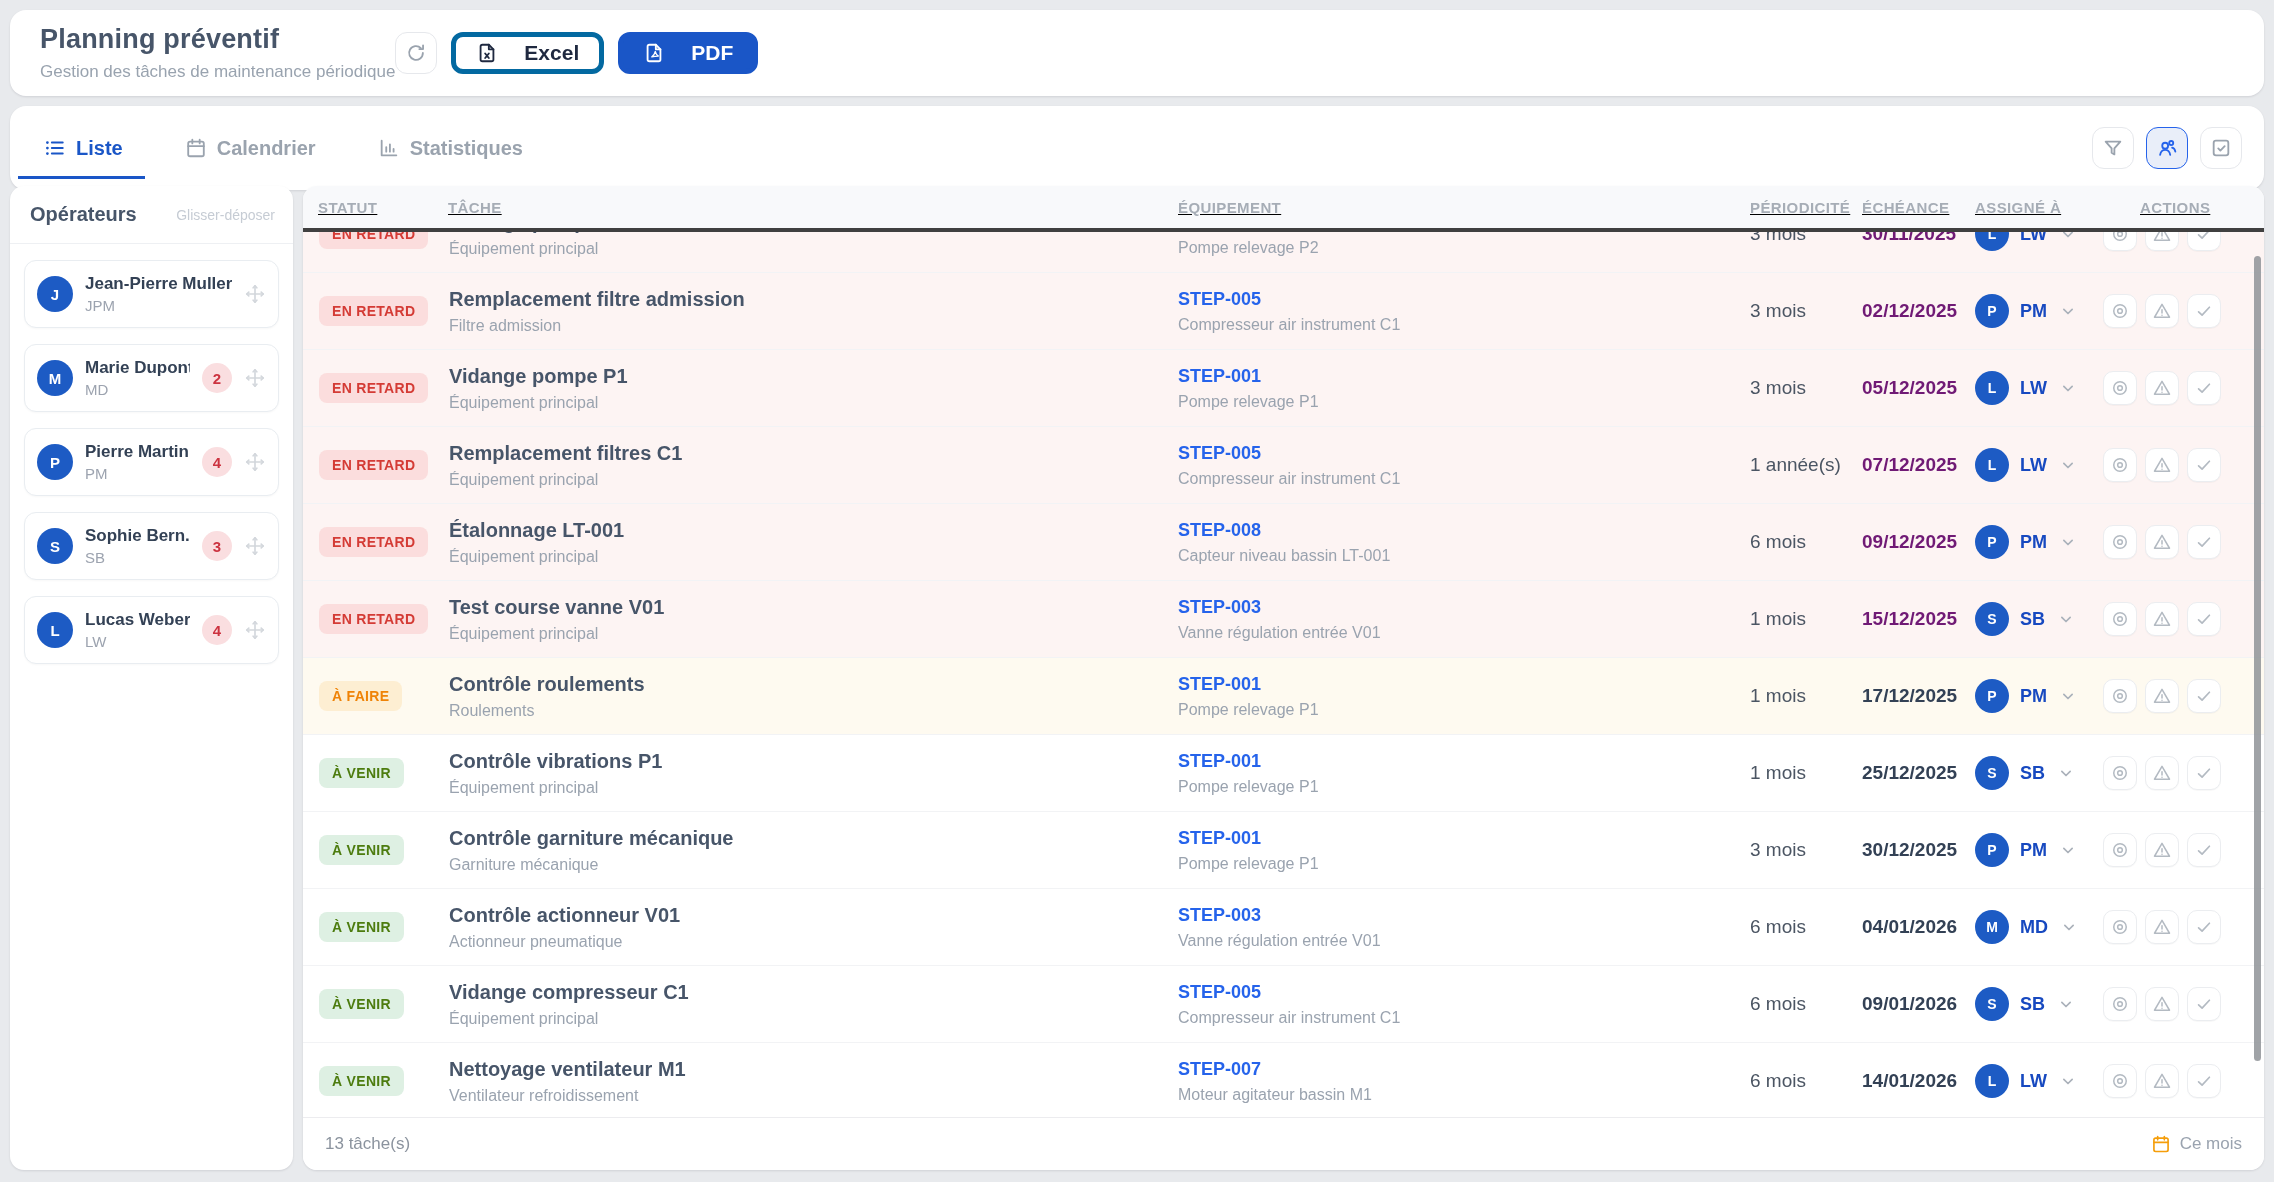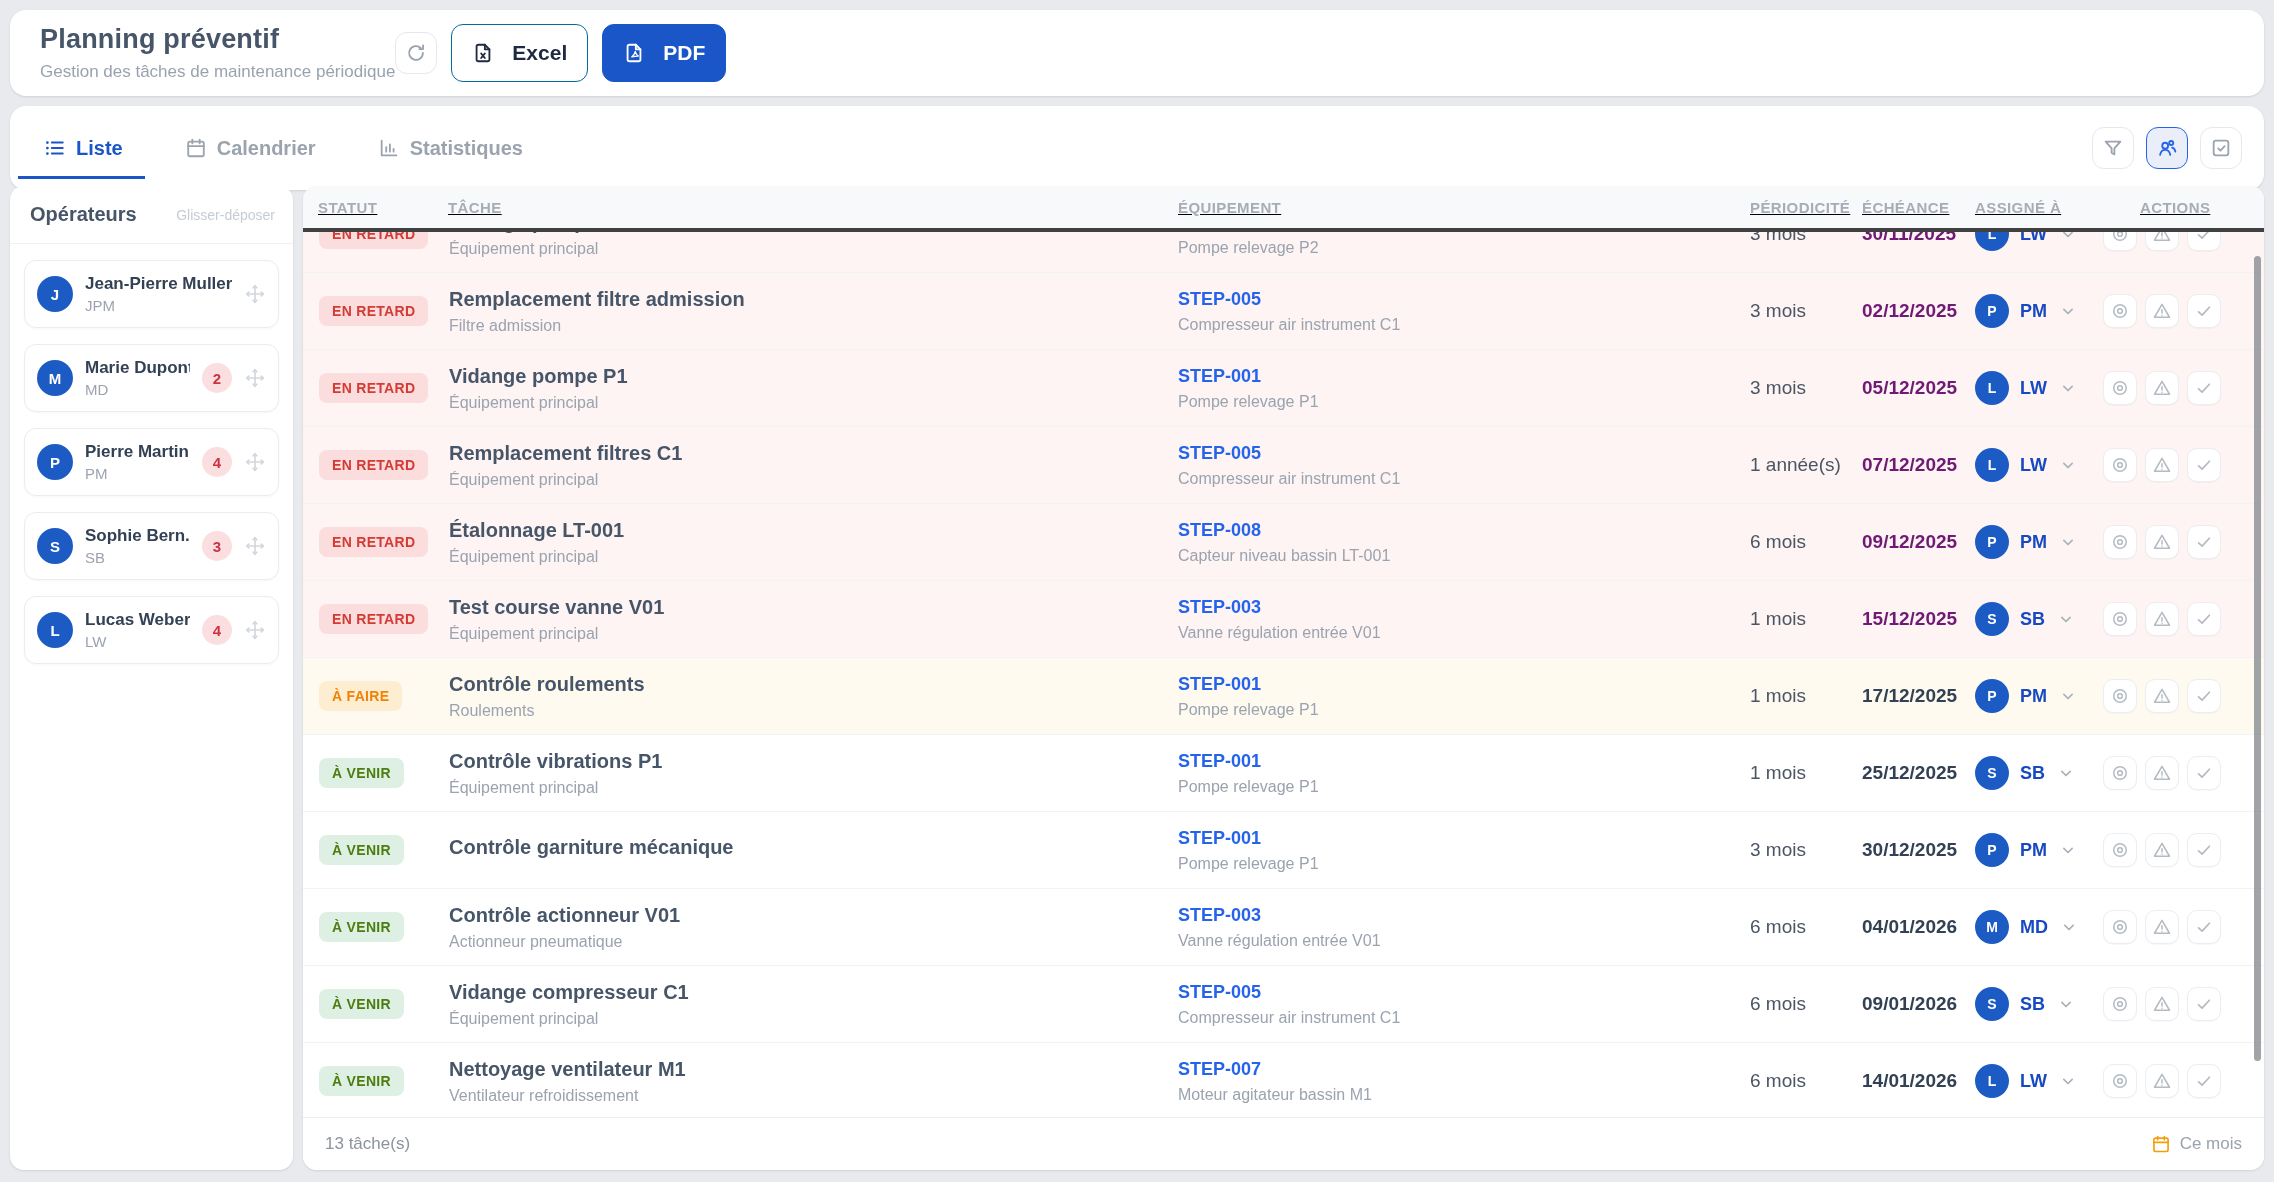--- a/index.html
+++ b/index.html
@@ -6,21 +6,21 @@
   html,body { width:2274px; height:1182px; overflow:hidden; }
   body { background:#e8eaed; font-family:"Liberation Sans", sans-serif; position:relative; }
   .card { position:absolute; background:#fff; border-radius:16px; box-shadow:0 1px 2px rgba(16,24,40,.05), 0 1px 3px rgba(16,24,40,.06); }
 
   
   .header-card { left:10px; top:10px; right:10px; height:86px; display:flex; align-items:center; justify-content:flex-start; padding:0 26px 0 30px; }
   .page-title { font-size:27px; font-weight:700; color:#475569; letter-spacing:.2px; }
   .page-subtitle { font-size:17px; color:#99a3af; margin-top:7px; }
   .header-actions { display:flex; align-items:center; gap:14px; }
   .icon-btn { width:42px; height:42px; border:1px solid #e6e8ec; border-radius:12px; background:#fff; display:flex; align-items:center; justify-content:center; color:#9aa3ae; cursor:pointer; }
-  .btn { height:58px; border-radius:12px; display:flex; align-items:center; gap:18px; padding:0 20px; font-size:21px; font-weight:700; cursor:pointer; border:1px solid #0369a1; background:#fff; color:#1f2940; }
+  .btn { height:42px; border-radius:12px; display:flex; align-items:center; gap:26px; padding:0 20px; font-size:21px; font-weight:700; cursor:pointer; border:5px solid #0369a1; background:#fff; color:#1f2940; }
   .btn.primary { background:#1a56c7; border-color:#1a56c7; color:#fff; }
   .icon { display:block; }
 
   
   .tabs-card { left:10px; top:106px; right:10px; height:84px; display:flex; align-items:center; justify-content:space-between; padding:0 22px 0 34px; }
   .tabs { display:flex; align-items:center; gap:62px; }
   .tab { display:flex; align-items:center; gap:10px; font-size:20px; font-weight:700; color:#9aa3ae; position:relative; cursor:pointer; }
   .tab.active { color:#1a56c7; }
   .tab.active::after { content:""; position:absolute; left:-26px; right:-22px; bottom:-19px; height:3px; background:#1a56c7; }
   .tab-tools { display:flex; align-items:center; gap:12px; }
@@ -552,20 +552,21 @@
         <svg class="icon" width="20" height="20" viewBox="0 0 24 24" fill="none" stroke="currentColor" stroke-width="2" stroke-linecap="round" stroke-linejoin="round">
               <path d="M5.5 13l4.2 4 8.8-9.5"></path>
             </svg>
       </button>
     </div>
   </div>
       <div class="tgrid trow row-upcoming">
     <div><span class="badge">À VENIR</span></div>
     <div>
       <div class="task-title">Contrôle garniture mécanique</div>
+      <div class="task-sub">Garniture mécanique</div>
     </div>
     <div>
       <div class="equip-code">STEP-001</div>
       <div class="equip-name">Pompe relevage P1</div>
     </div>
     <div class="col-period">3 mois</div>
     <div class="col-due">30/12/2025</div>
     <div class="col-assign">
       <span class="row-avatar">P</span>
       <span class="assign-code">PM</span>

